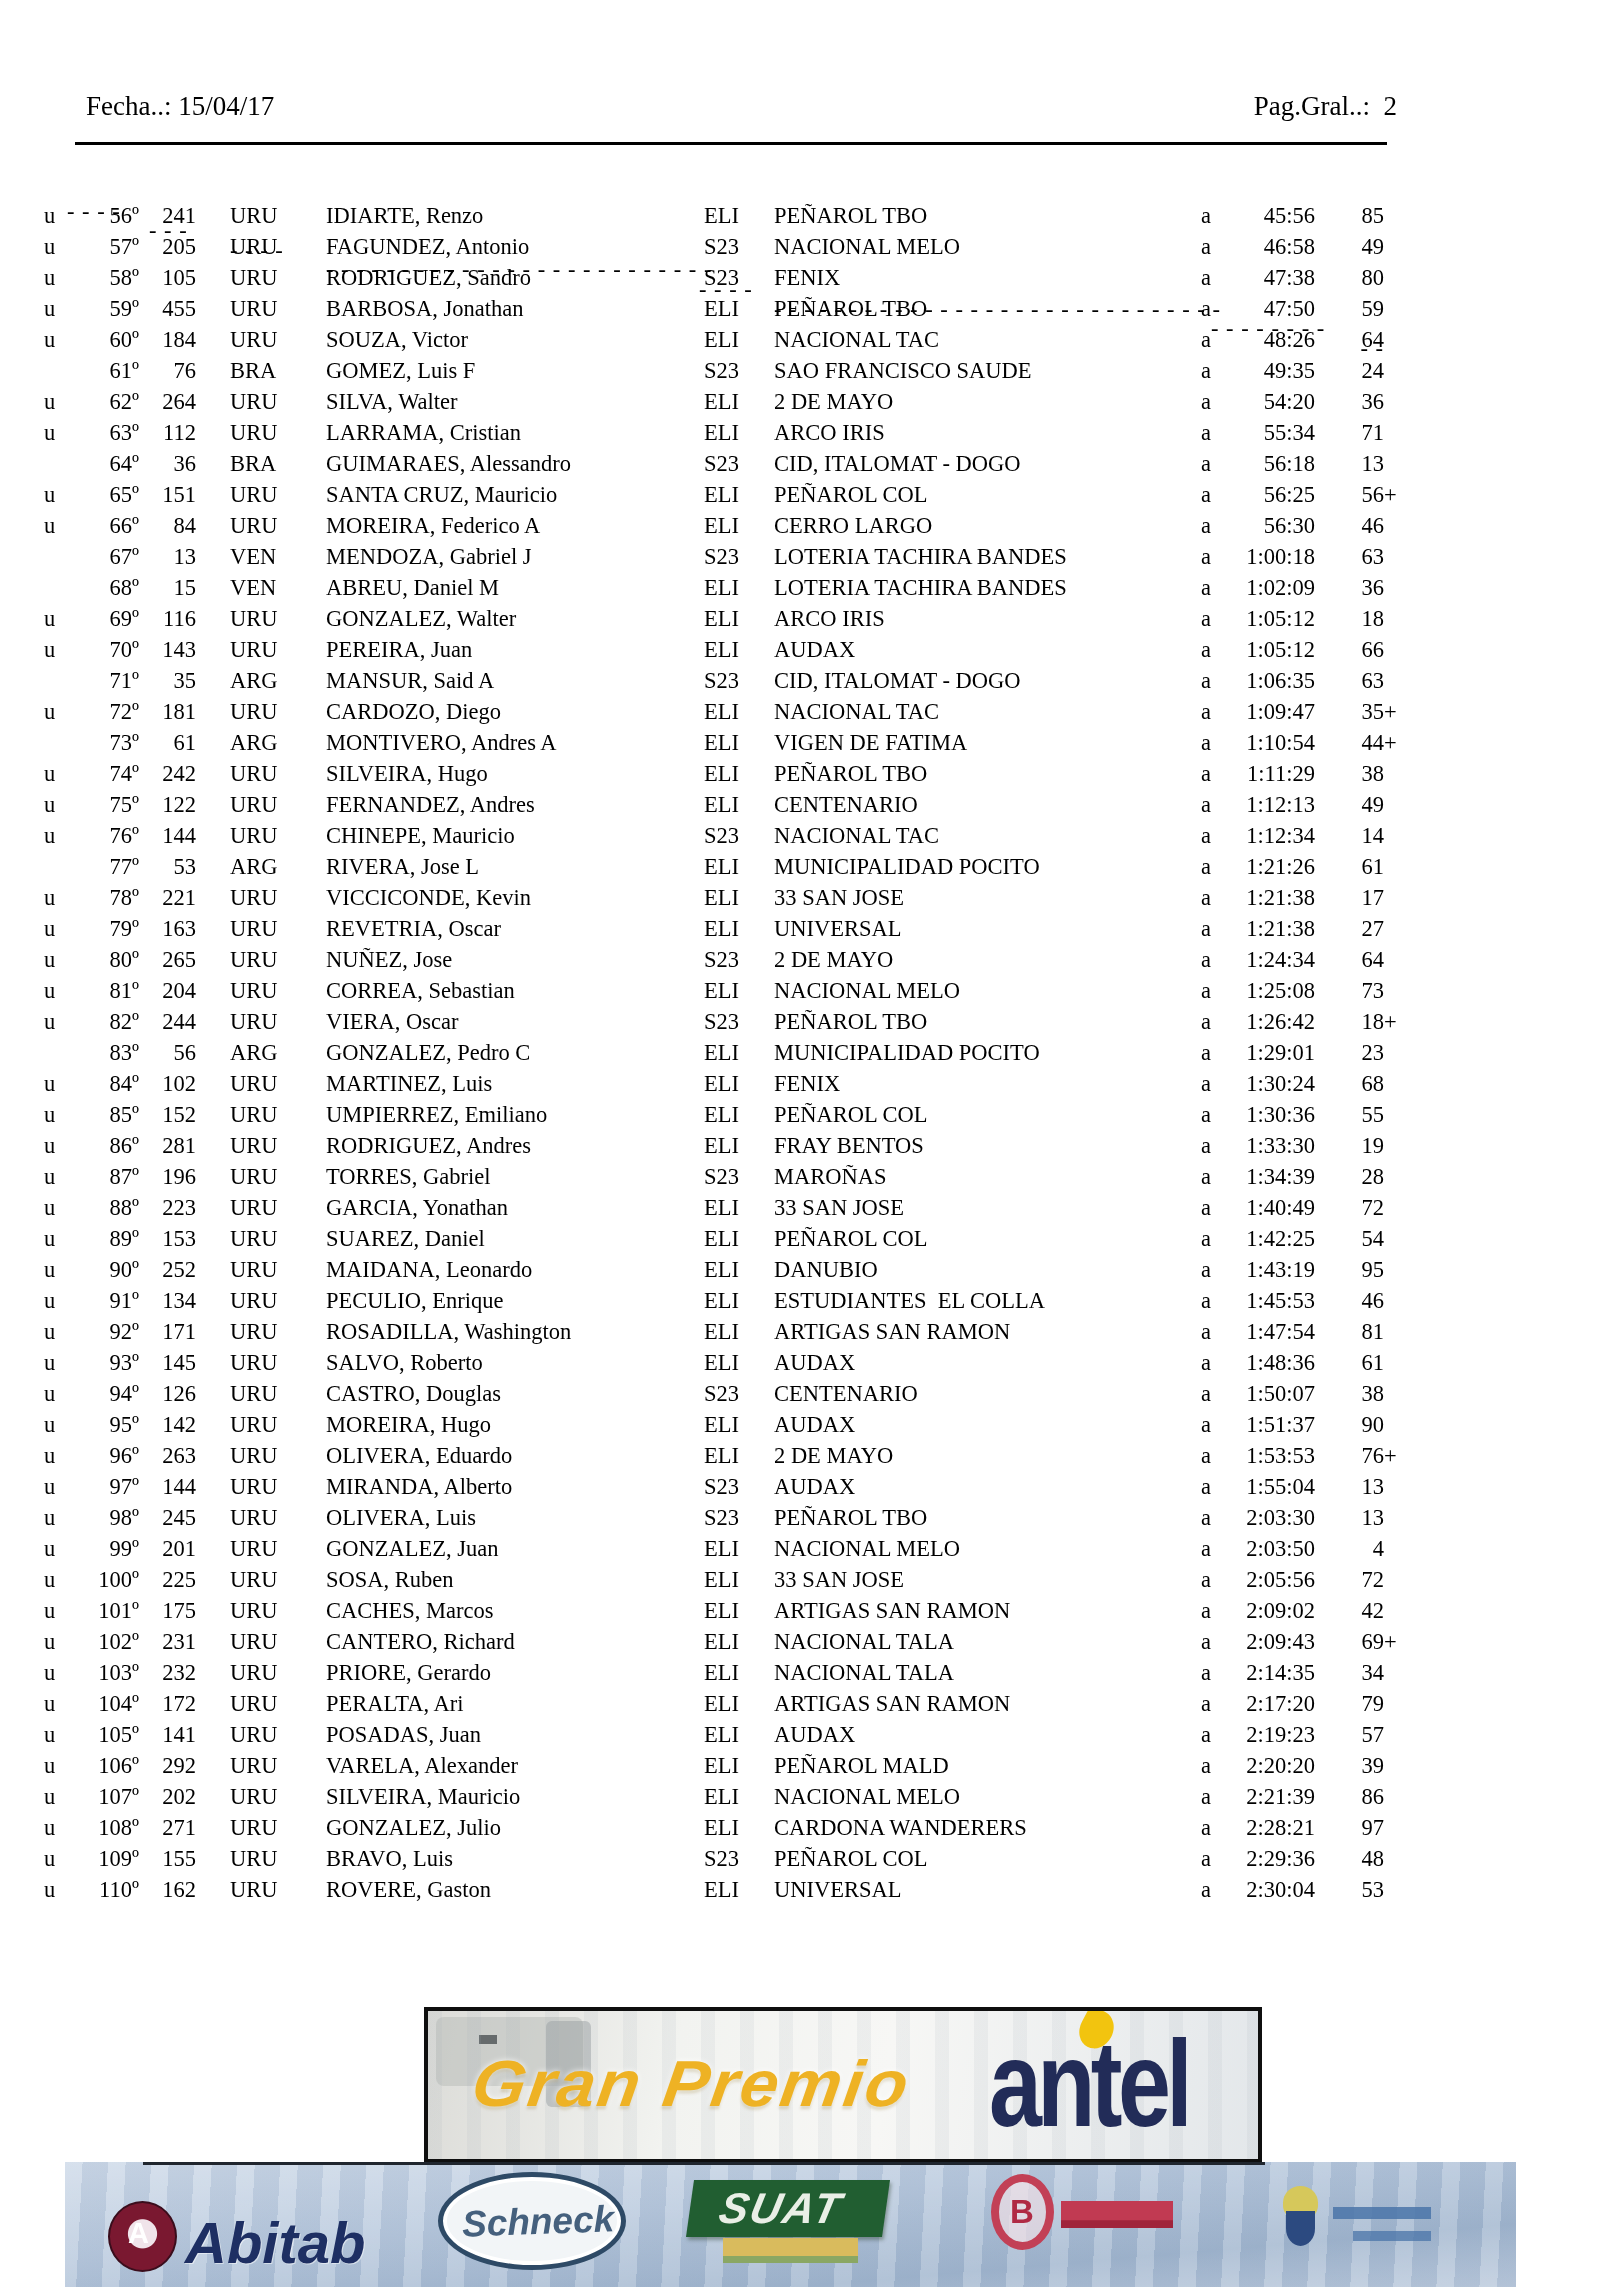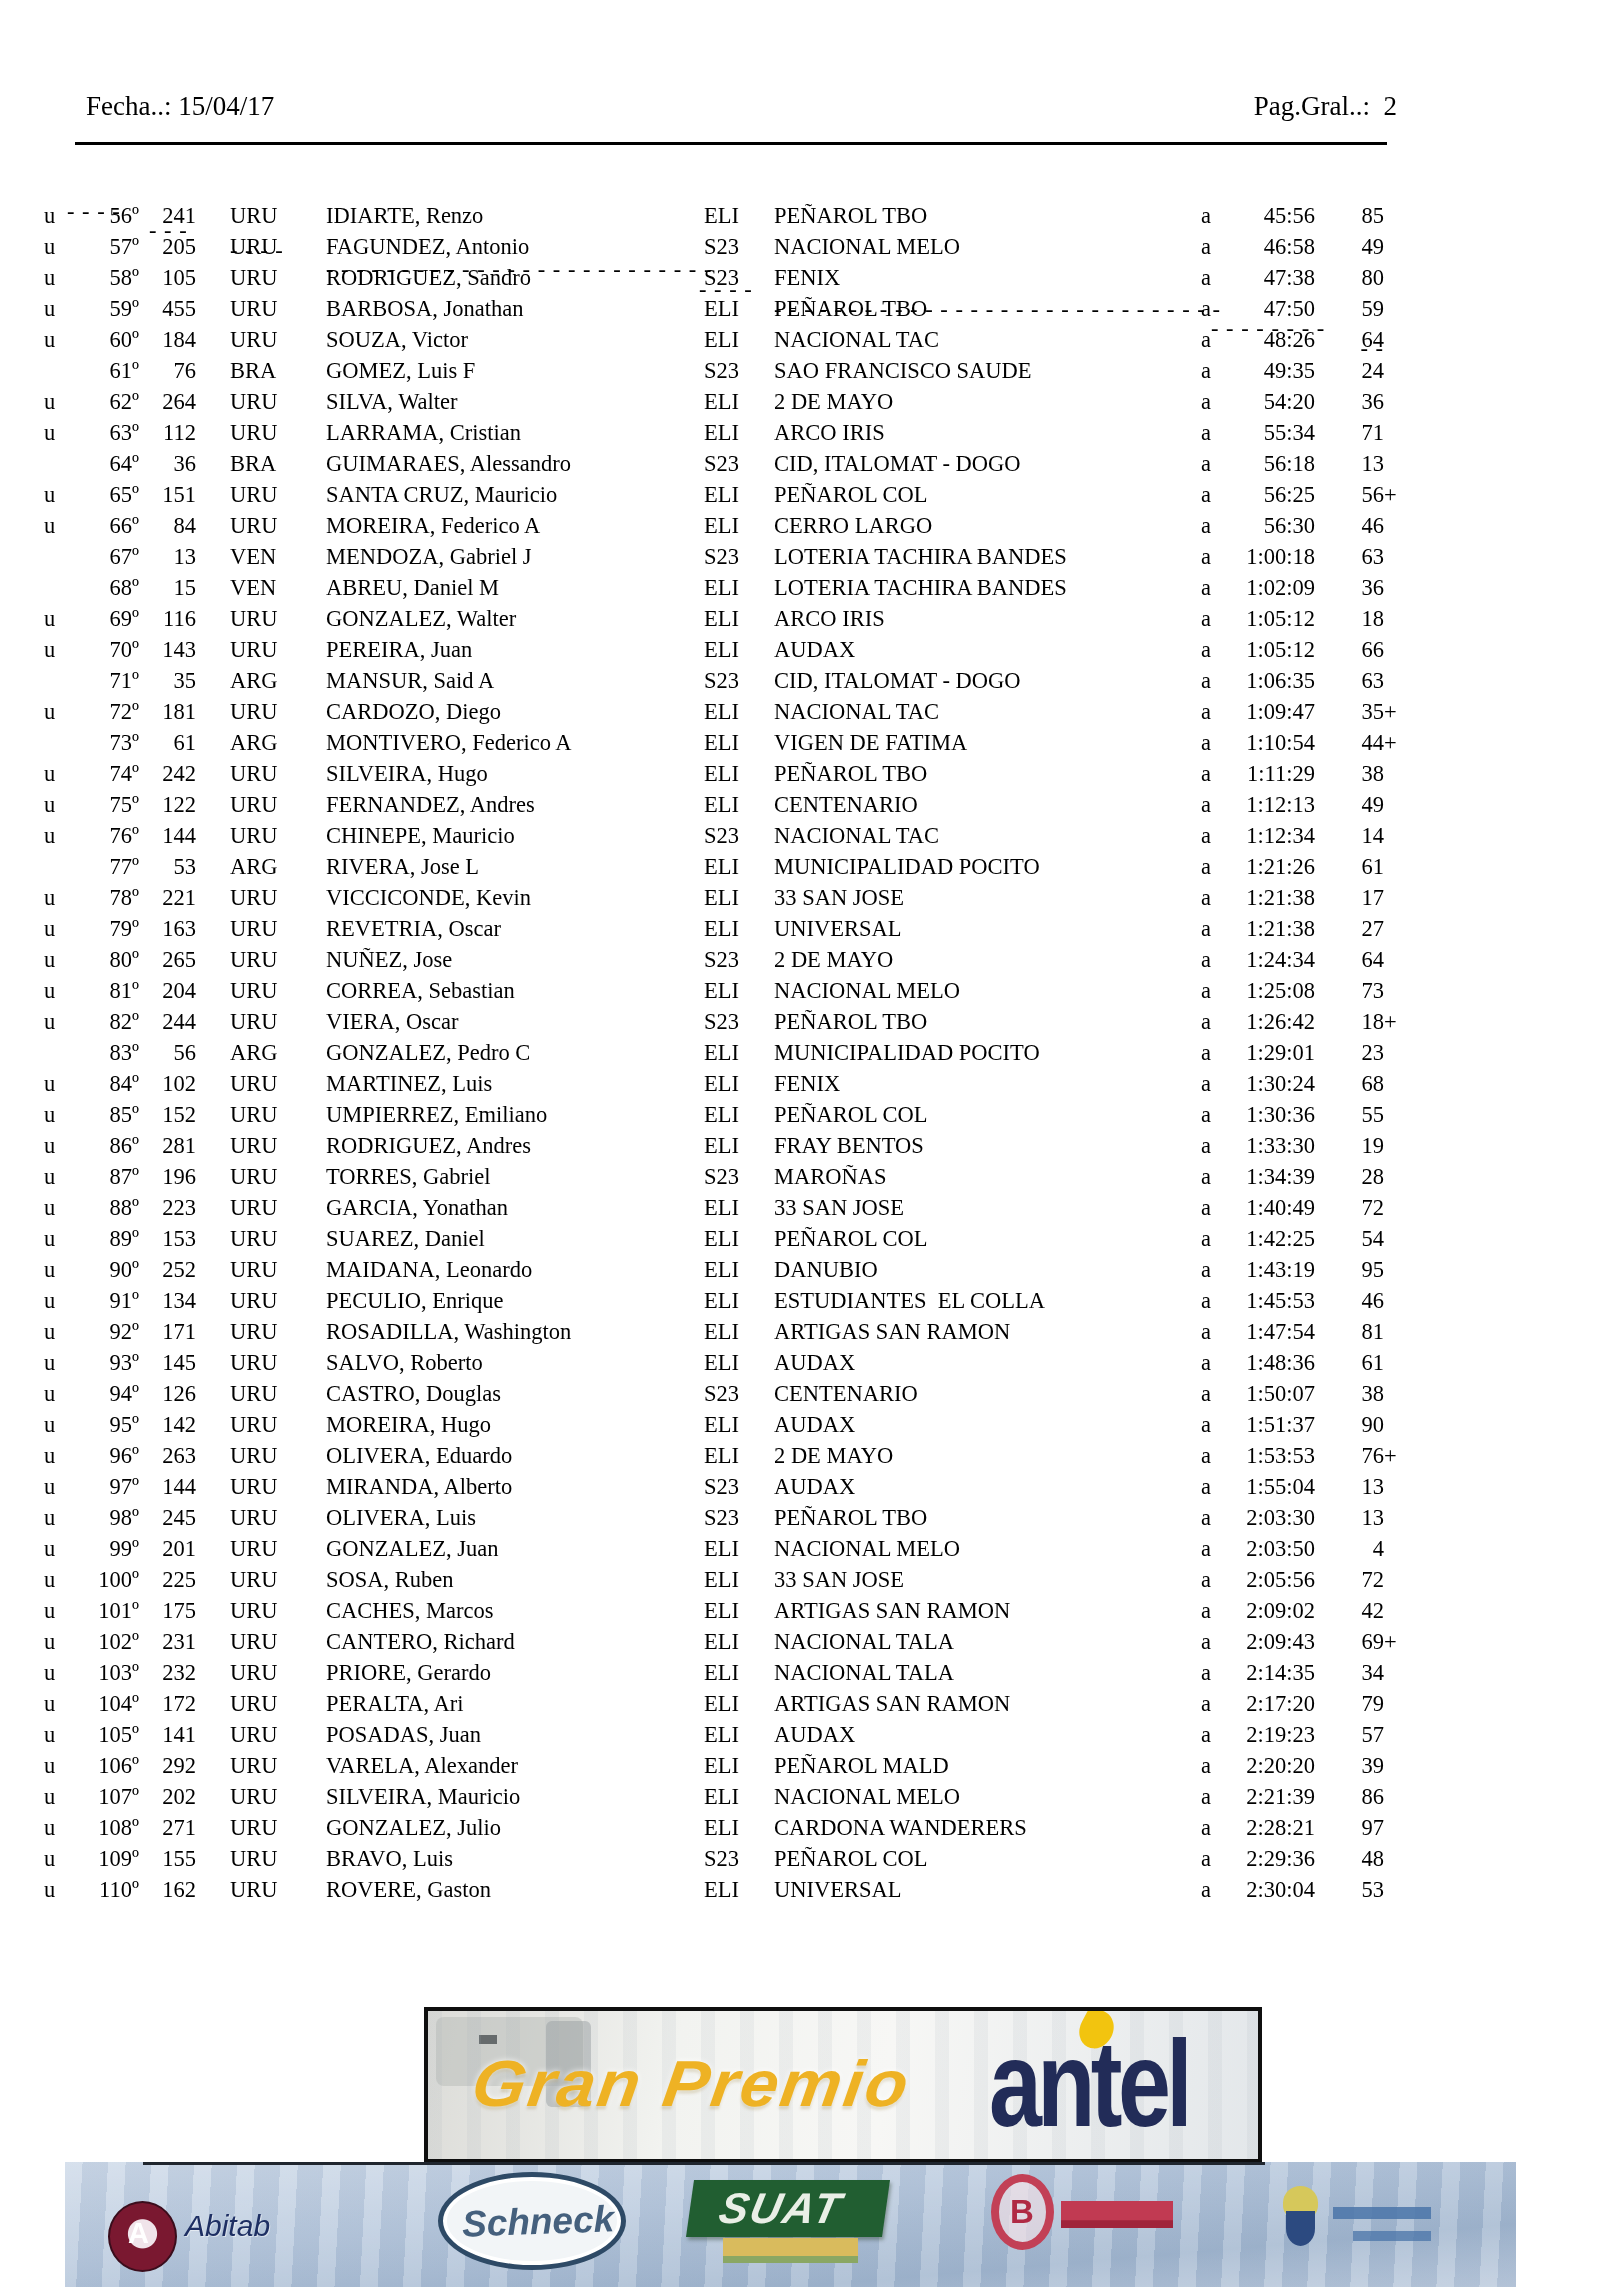--- a/index.html
+++ b/index.html
@@ -55,21 +55,21 @@
   .strip{position:absolute;left:65px;top:2162px;width:1451px;height:125px;overflow:hidden;
          background:linear-gradient(175deg,#cdd9e8 0%,#b6c7dc 40%,#9fb4cd 75%,#bac9dc 100%);}
   .strip .streaks{position:absolute;inset:0;opacity:.4;
          background:repeating-linear-gradient(93deg,rgba(255,255,255,.5) 0 17.6px,rgba(120,140,170,.25) 17.6px 43px);}
   .strip-topline{position:absolute;left:78px;top:0;width:1122px;height:2.9px;background:#20262e;}
   .spn{position:absolute;font-family:"Liberation Sans",sans-serif;}
   .abitab-mark{left:43px;top:39px;width:69px;height:71px;border-radius:50%;
          background:radial-gradient(circle at 50% 46%,#f0e4ea 0 29%,#7a1830 31% 100%);
          border:2.9px solid #3a0d1c;box-sizing:border-box;}
   .abitab-a{left:63px;top:55px;font-weight:bold;font-size:29px;color:#fff;}
-  .abitab-text{left:120px;top:47px;font-style:italic;font-weight:normal;font-size:30px;color:#1e2f63;
+  .abitab-text{left:120px;top:47px;font-style:italic;font-weight:bold;font-size:58px;color:#1e2f63;
          text-shadow:1px 1px 0 rgba(255,255,255,.5);}
   .schneck{left:373px;top:9.8px;width:188px;height:98px;border-radius:50%;background:#f2f5f7;
          border:5.9px solid #2e4a66;box-sizing:border-box;box-shadow:inset 0 0 0 3.9px #fff;}
   .schneck-text{left:397px;top:39px;font-style:italic;font-weight:bold;font-size:37px;color:#45607d;
          transform:rotate(-2deg);}
   .suat{left:625px;top:17.6px;width:196px;height:57px;background:#215e31;transform:skewX(-8deg);
          box-shadow:2px 2.9px 3.9px rgba(40,60,40,.4);}
   .suat-text{left:655px;top:21.6px;font-style:italic;font-weight:bold;font-size:43px;color:#e9efe6;
          transform:skewX(-12deg);letter-spacing:2px;}
   .suat-band{left:658px;top:76px;width:135px;height:17.6px;background:#d9bb5d;}
@@ -344,21 +344,21 @@
       <span class="cell c-time">1:09:47</span>
       <span class="cell c-ccnum">35</span>
       <span class="cell c-ccplus">+</span>
     </div>
 
     <div class="row">
       <span class="cell c-u"></span>
       <span class="cell c-pto">73º</span>
       <span class="cell c-dor">61</span>
       <span class="cell c-pais">ARG</span>
-      <span class="cell c-nombre">MONTIVERO, Federico A</span>
+      <span class="cell c-nombre">MONTIVERO, Andres A</span>
       <span class="cell c-cat">ELI</span>
       <span class="cell c-equipo">VIGEN DE FATIMA</span>
       <span class="cell c-a">a</span>
       <span class="cell c-time">1:10:54</span>
       <span class="cell c-ccnum">44</span>
       <span class="cell c-ccplus">+</span>
     </div>
 
     <div class="row">
       <span class="cell c-u">u</span>

